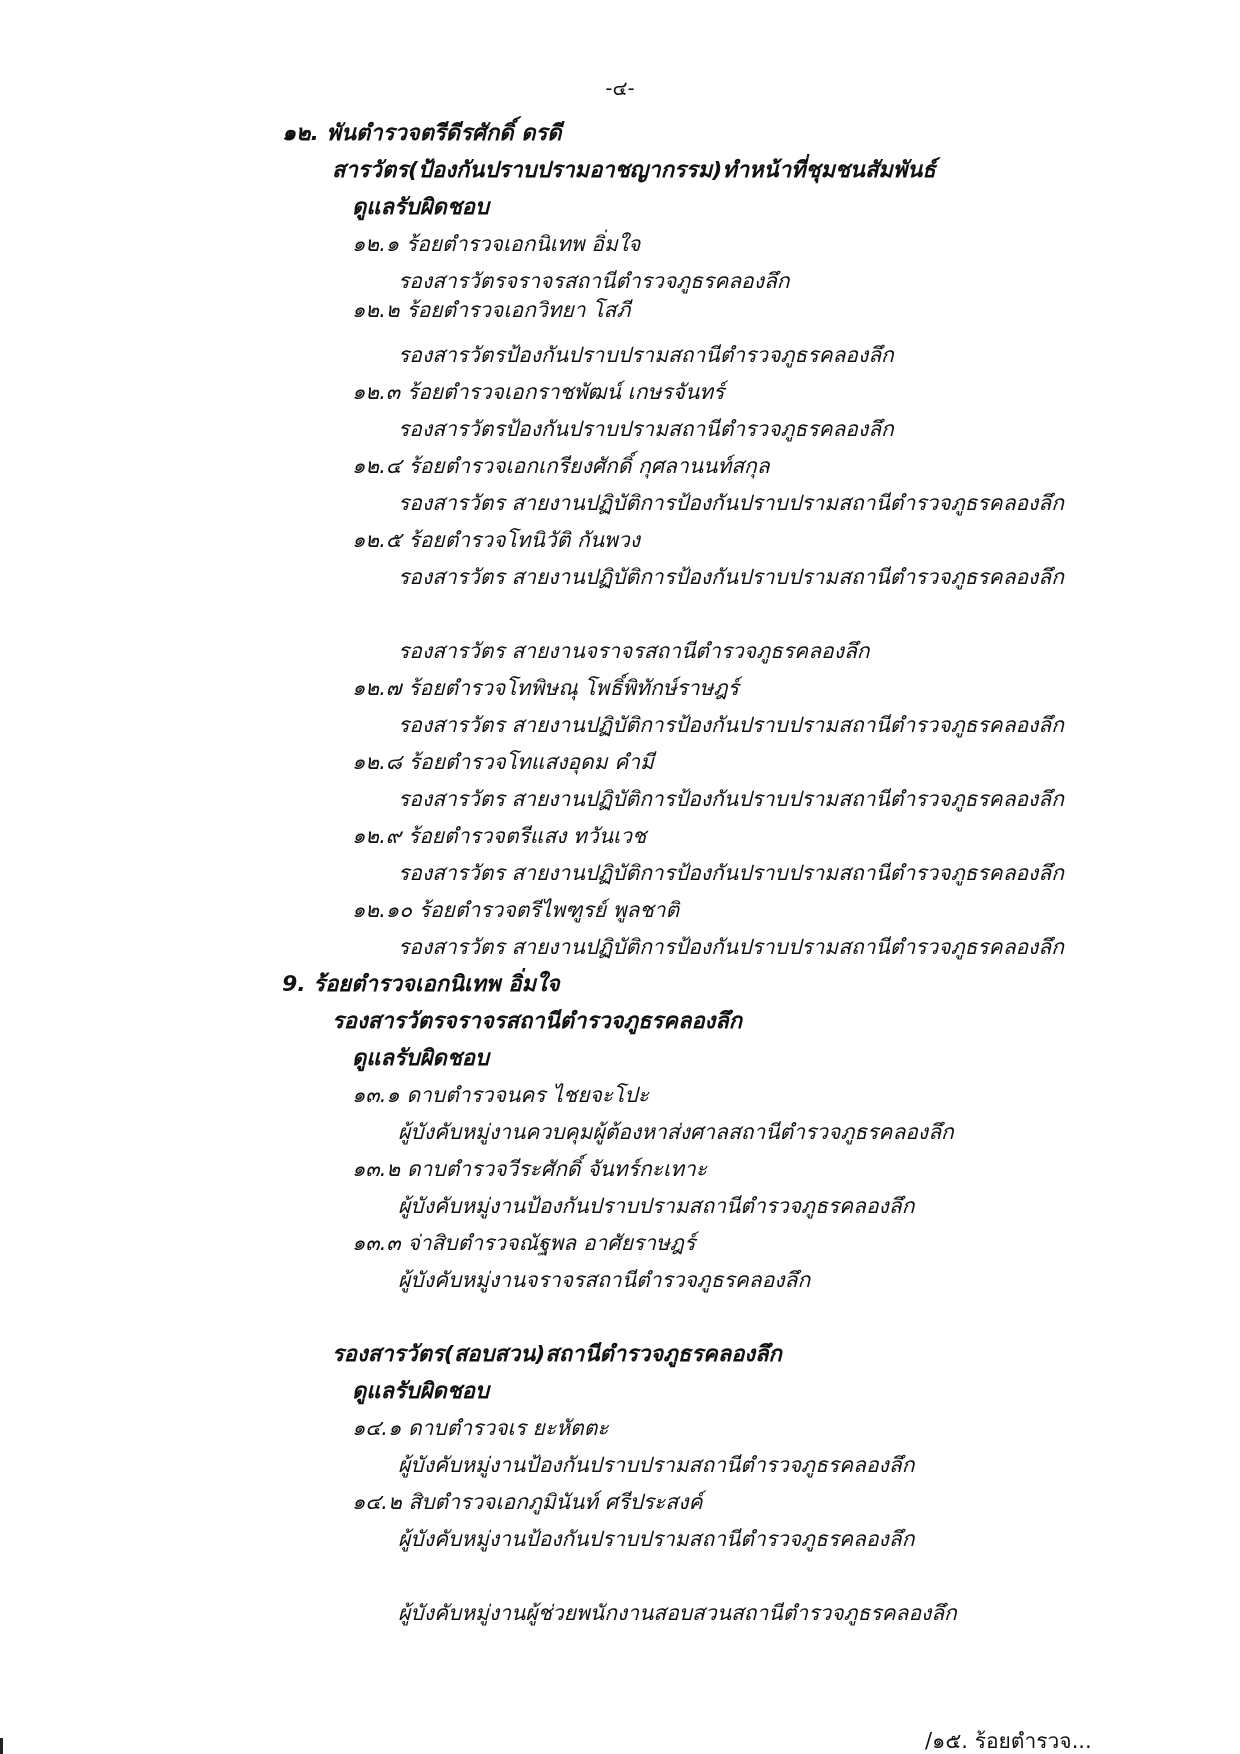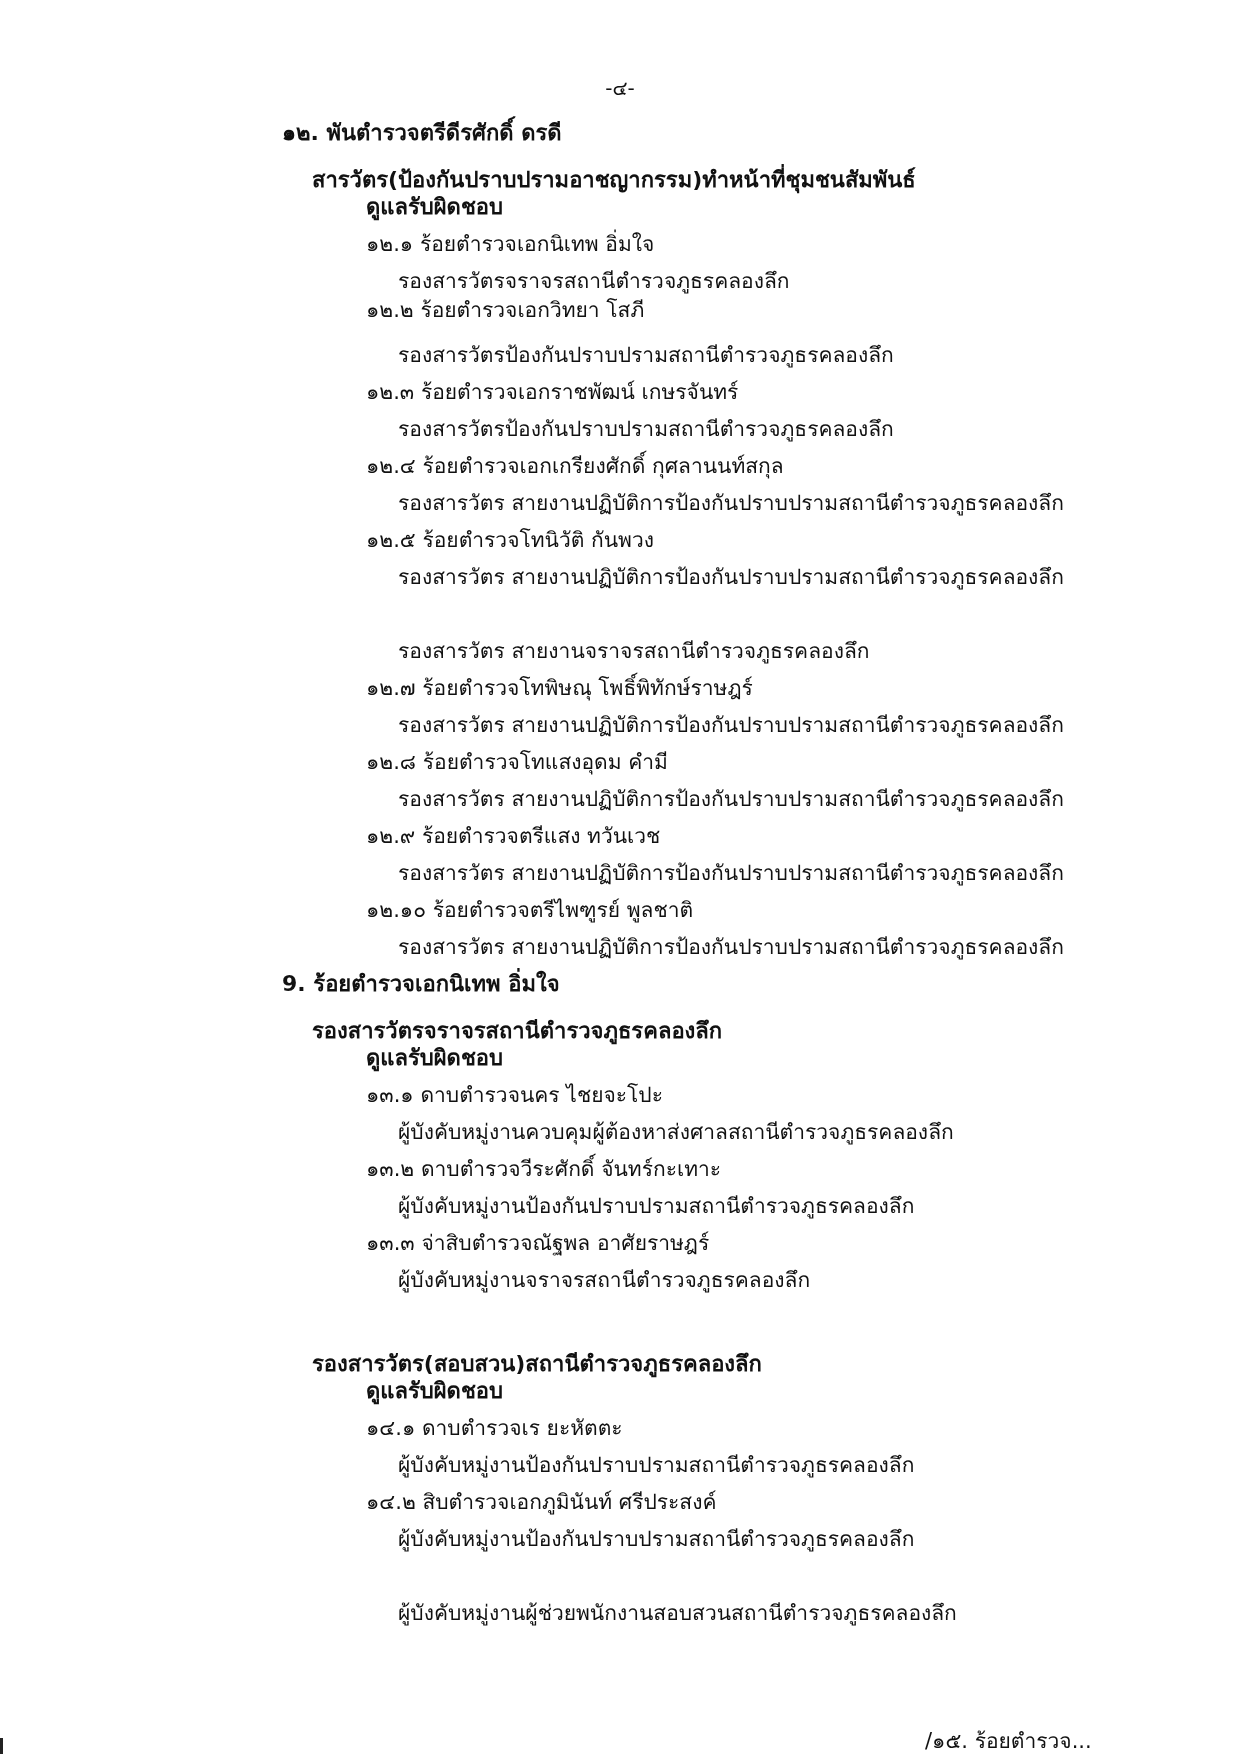--- a/index.html
+++ b/index.html
@@ -1,24 +1,24 @@
 <!DOCTYPE html>
 <html><head>
 <meta charset="utf-8">
 <style>
   html, body { margin: 0; padding: 0; background: #ffffff; }
   body { width: 1240px; height: 1754px; position: relative; overflow: hidden;
          font-family: "DejaVu Sans", "Liberation Sans", sans-serif; color: #111; }
   .page { position: absolute; left: 0; top: 0; width: 1240px; height: 1754px; }
   .pnum { position: absolute; top: 72px; left: 0; width: 1240px; text-align: center; font-size: 20px; }
-  .line { position: absolute; white-space: nowrap; font-size: 21px; line-height: 30px; }
+  .line { position: absolute; white-space: nowrap; font-size: 21px; line-height: 30px; font-style: italic; }
   .b { font-weight: bold; font-size: 22px; }
   .l1 { left: 282px; }
-  .l2 { left: 312px; margin-top: 10px; }
-  .l3 { left: 352px; margin-left: 14px; }
+  .l2 { left: 332px; }
+  .l3 { left: 352px; }
   .l4 { left: 398px; }
   .footer { position: absolute; top: 1620px; left: 925px; font-size: 21px; white-space: nowrap; }
   .edge-mark { position: absolute; left: 0; top: 1738px; width: 3px; height: 16px; background: #222; }
 </style>
 </head>
 <body>
 
 <div class="page">
   <div class="pnum">-๔-</div>
 

